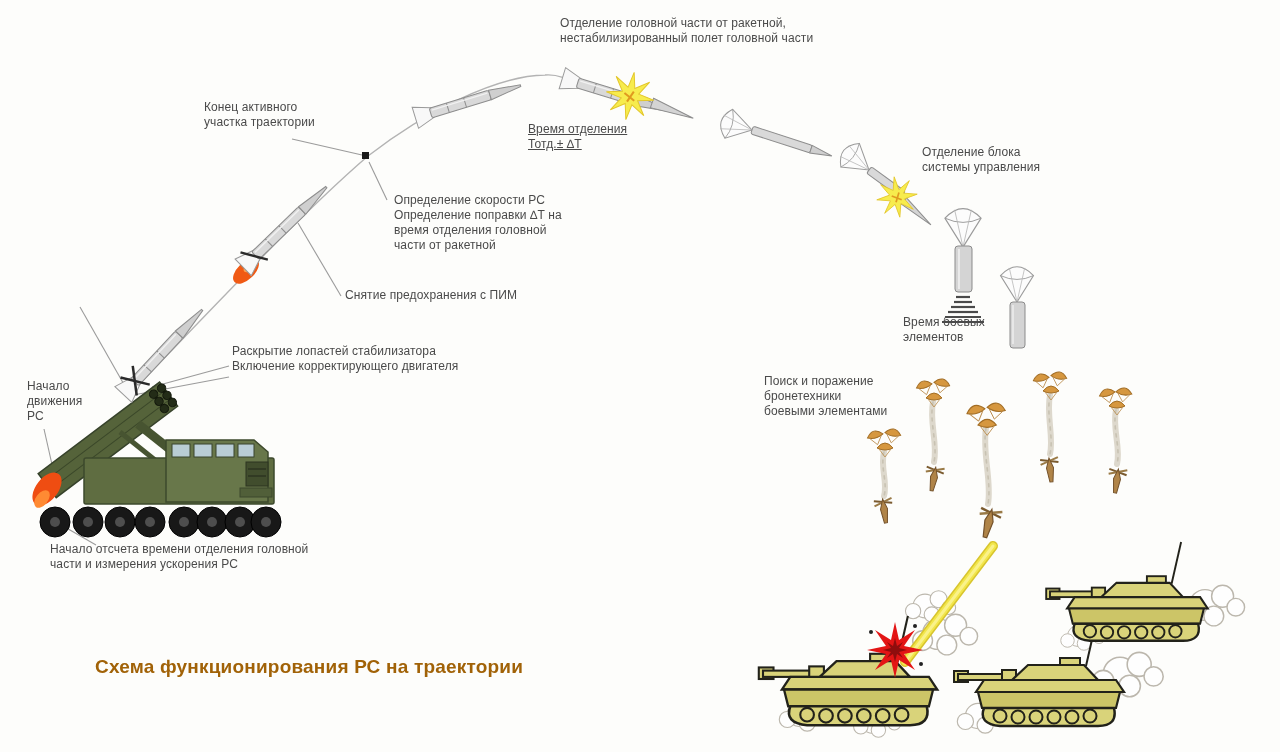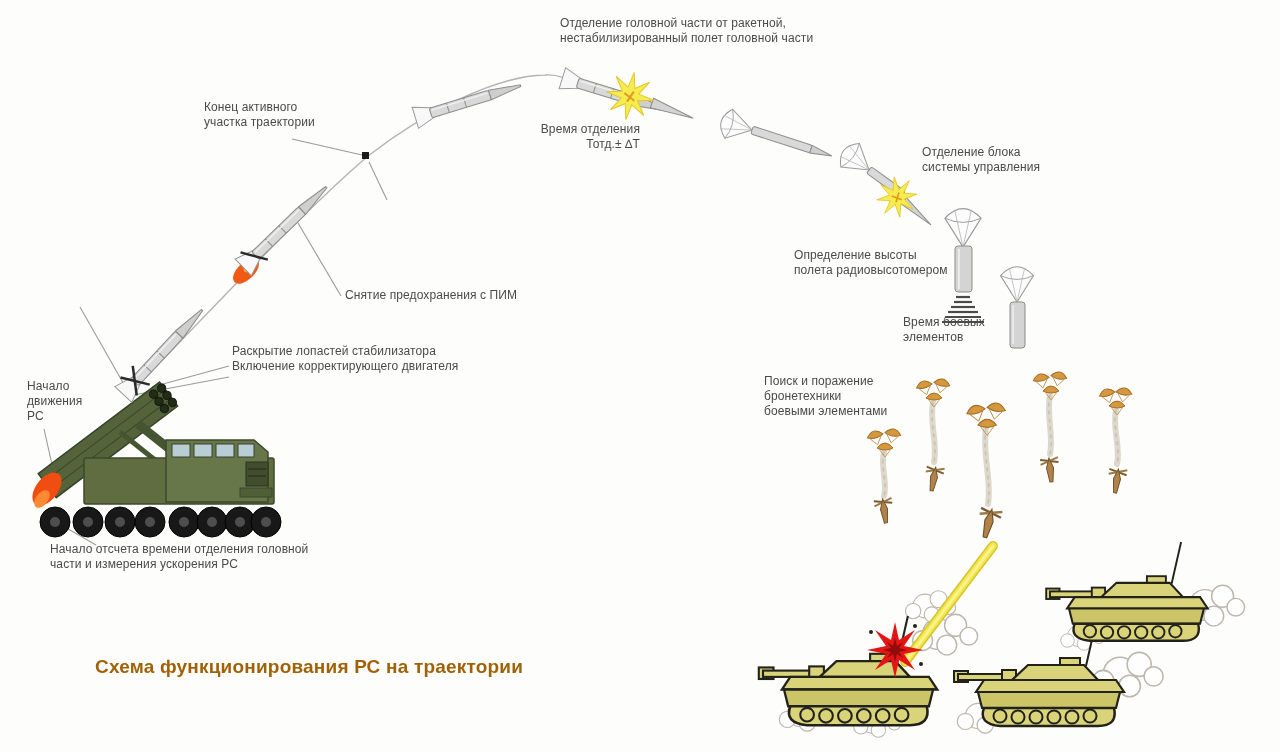--- a/index.html
+++ b/index.html
@@ -1,21 +1,21 @@
 <!DOCTYPE html>
 <html><head>
 <meta charset="utf-8">
 <style>
   html,body{margin:0;padding:0;background:#ffffff;}
   .stage{position:relative;width:1280px;height:752px;background:#fdfdfb;overflow:hidden;
          font-family:"Liberation Sans","DejaVu Sans",sans-serif;}
   .stage svg{position:absolute;left:0;top:0;}
   .lbl{position:absolute;font-size:12px;line-height:15px;color:#4a4a4a;
        white-space:pre-line;letter-spacing:.1px;}
-  .lbl.center{text-align:right;}
+  .lbl.center{text-align:left;text-decoration:underline;}
   .title{position:absolute;font-size:19px;font-weight:bold;color:#a16207;letter-spacing:.2px;}
 </style>
 </head>
 <body>
 
 <div class="stage">
 
 <svg width="1280" height="752" viewBox="0 0 1280 752">
   <defs>
 
@@ -282,23 +282,25 @@
 </svg>
 
 <div class="lbl" style="left:560px;top:16px">Отделение головной части от ракетной,
 нестабилизированный полет головной части</div>
 <div class="lbl" style="left:204px;top:100px">Конец активного
 участка траектории</div>
 <div class="lbl center" style="left:528px;top:122px;width:112px">Время отделения
 Тотд.± ∆Т</div>
 <div class="lbl" style="left:922px;top:145px">Отделение блока
 системы управления</div>
+<div class="lbl" style="left:394px;top:193px">Определение скорости РС
+Определение поправки ∆Т на
+время отделения головной
+части от ракетной</div>
 <div class="lbl" style="left:345px;top:288px">Снятие предохранения с ПИМ</div>
-<div class="lbl" style="left:794px;top:248px">Определение высоты
-полета радиовысотомером</div>
 <div class="lbl" style="left:903px;top:315px">Время боевых
 элементов</div>
 <div class="lbl" style="left:232px;top:344px">Раскрытие лопастей стабилизатора
 Включение корректирующего двигателя</div>
 <div class="lbl" style="left:27px;top:379px">Начало
 движения
 РС</div>
 <div class="lbl" style="left:50px;top:542px">Начало отсчета времени отделения головной
 части и измерения ускорения РС</div>
 <div class="lbl" style="left:764px;top:374px">Поиск и поражение

